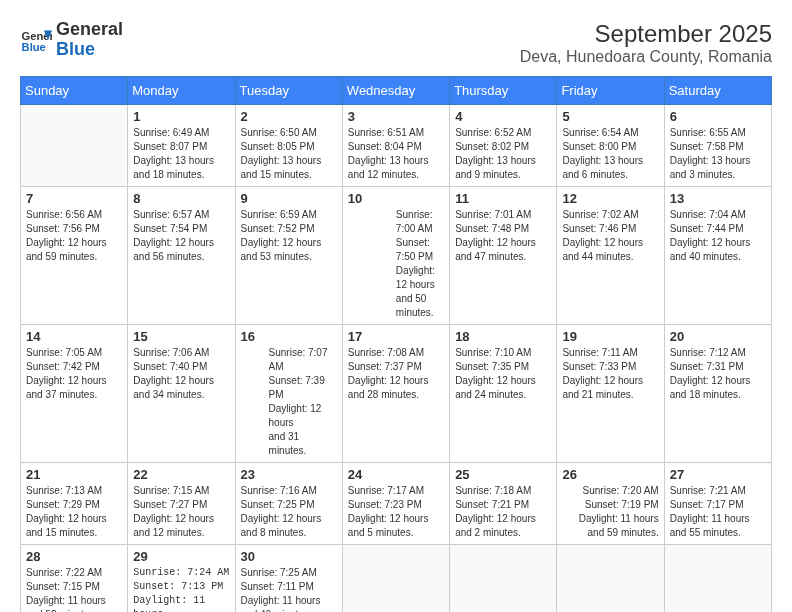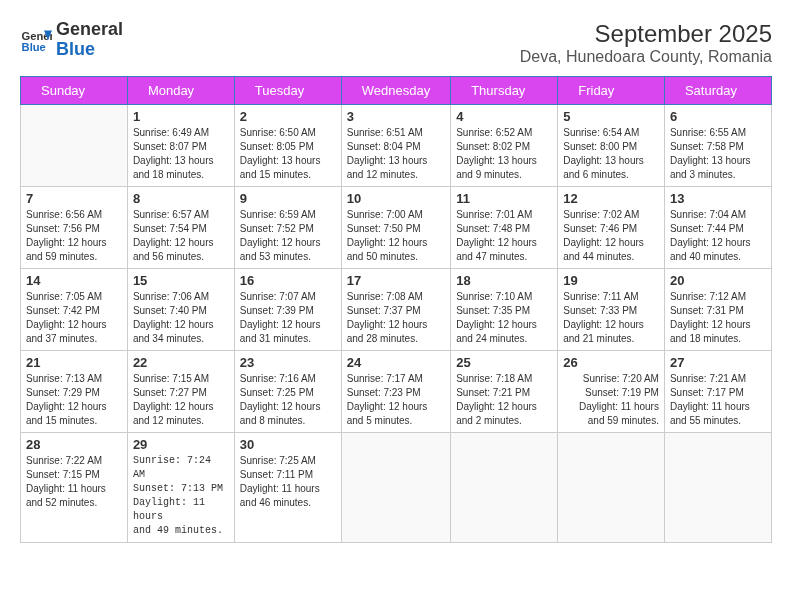--- a/index.html
+++ b/index.html
@@ -43,23 +43,23 @@
     .location {
       font-size: 16px;
       color: #555;
     }
     table {
       width: 100%;
       border-collapse: collapse;
       font-size: 11px;
     }
     th {
-      background-color: #d946ef;
+      background-color: #3b82f6;
       color: #fff;
-      padding: 6px 20px;
+      padding: 6px 4px;
       text-align: left;
       font-size: 13px;
       font-weight: normal;
       border: 1px solid #3a7abf;
     }
     td {
       border: 1px solid #ccc;
       vertical-align: top;
       padding: 4px 5px;
       height: 80px;
@@ -176,21 +176,21 @@
         </td>
         <td>
           <div class="day-number">9</div>
           <div class="day-info" style="white-space: pre-line;">Sunrise: 6:59 AM
 Sunset: 7:52 PM
 Daylight: 12 hours
 and 53 minutes.</div>
         </td>
         <td>
           <div class="day-number">10</div>
-          <div class="day-info" style="white-space: pre-line;">Sunrise: 7:00 AM
+          <div class="day-info" style="white-space: pre-line; margin-left: 48px;">Sunrise: 7:00 AM
 Sunset: 7:50 PM
 Daylight: 12 hours
 and 50 minutes.</div>
         </td>
         <td>
           <div class="day-number">11</div>
           <div class="day-info" style="white-space: pre-line;">Sunrise: 7:01 AM
 Sunset: 7:48 PM
 Daylight: 12 hours
 and 47 minutes.</div>
@@ -220,21 +220,21 @@
         </td>
         <td>
           <div class="day-number">15</div>
           <div class="day-info" style="white-space: pre-line;">Sunrise: 7:06 AM
 Sunset: 7:40 PM
 Daylight: 12 hours
 and 34 minutes.</div>
         </td>
         <td>
           <div class="day-number">16</div>
-          <div class="day-info" style="white-space: pre-line;">Sunrise: 7:07 AM
+          <div class="day-info" style="white-space: pre-line; margin-left: 28px;">Sunrise: 7:07 AM
 Sunset: 7:39 PM
 Daylight: 12 hours
 and 31 minutes.</div>
         </td>
         <td>
           <div class="day-number">17</div>
           <div class="day-info" style="white-space: pre-line;">Sunrise: 7:08 AM
 Sunset: 7:37 PM
 Daylight: 12 hours
 and 28 minutes.</div>

